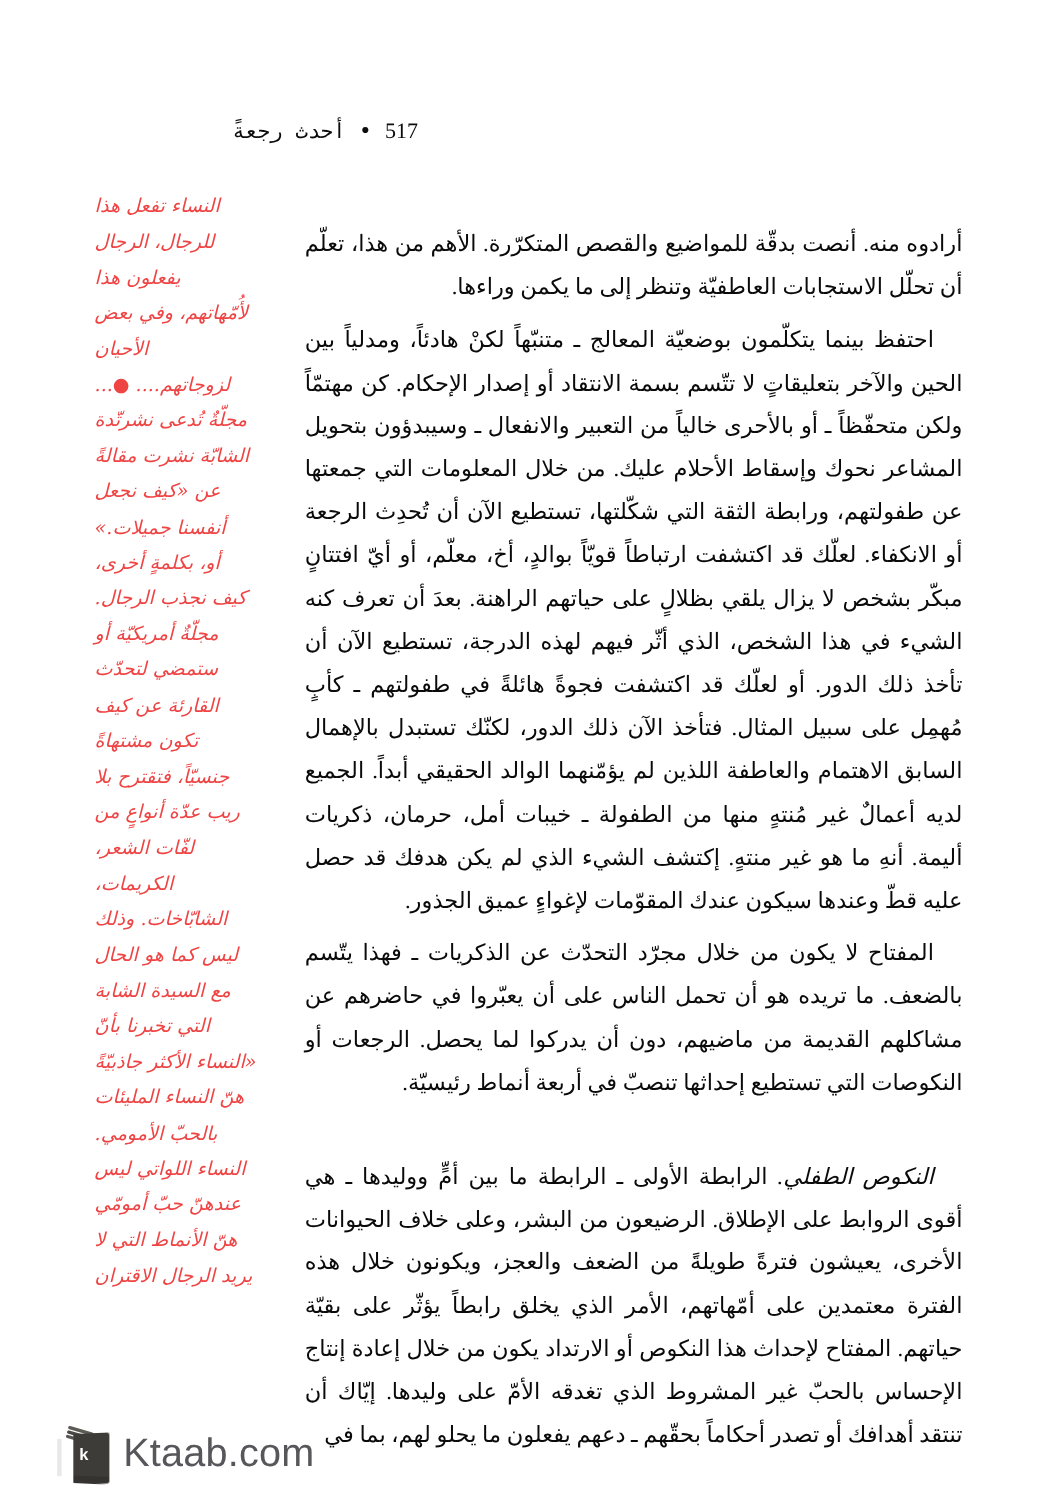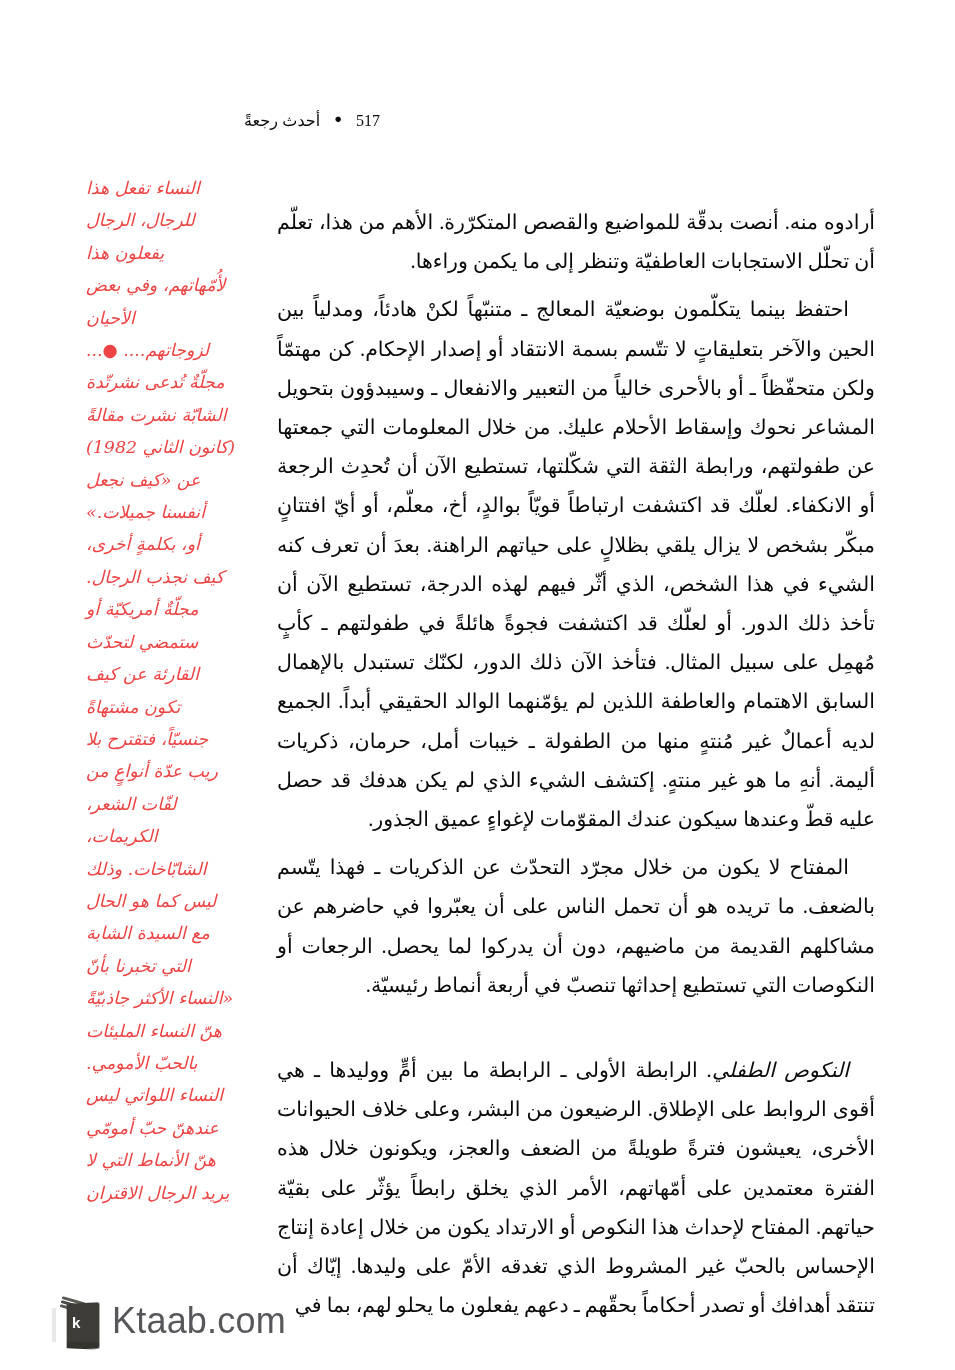--- a/index.html
+++ b/index.html
@@ -29,32 +29,32 @@
     right: 575px;
     left: 0;
     direction: rtl;
     text-align: right;
     white-space: nowrap;
     font-size: 20px;
     line-height: 1.2;
     color: #0c0c0c;
   }
   .running-head .rh-title {
-    font-family: Liberation Sans, sans-serif;
-    font-size: 16px;
+    font-family: Liberation Mono, monospace;
+    font-size: 19px;
   }
   .running-head .rh-dot {
     display: inline-block;
     margin: 0 9px 0 9px;
     vertical-align: 3px;
     font-size: 13px;
   }
   .running-head .rh-folio {
     font-family: "Liberation Serif", "DejaVu Serif", serif;
-    font-size: 16px;
+    font-size: 20px;
     letter-spacing: 0.4px;
   }
 
   
   .main-column {
     position: absolute;
     top: 163px;
     right: 80px;
     width: 598px;
     direction: rtl;
@@ -200,21 +200,20 @@
 
   <div class="margin-note">
     <p>النساء تفعل هذا</p>
     <p>للرجال، الرجال</p>
     <p>يفعلون هذا</p>
     <p>لأُمّهاتهم، وفي بعض</p>
     <p>الأحيان</p>
     <p>لزوجاتهم.... ●...</p>
     <p>مجلّةٌ تُدعى نشرتّدة</p>
     <p>الشابّة نشرت مقالةً</p>
-    <p>(كانون الثاني 1982)</p>
     <p>عن «كيف نجعل</p>
     <p>أنفسنا جميلات.»</p>
     <p>أو، بكلمةٍ أخرى،</p>
     <p>كيف نجذب الرجال.</p>
     <p>مجلّةٌ أمريكيّة أو</p>
     <p>ستمضي لتحدّث</p>
     <p>القارئة عن كيف</p>
     <p>تكون مشتهاةً</p>
     <p>جنسيّاً، فتقترح بلا</p>
     <p>ريب عدّة أنواعٍ من</p>

